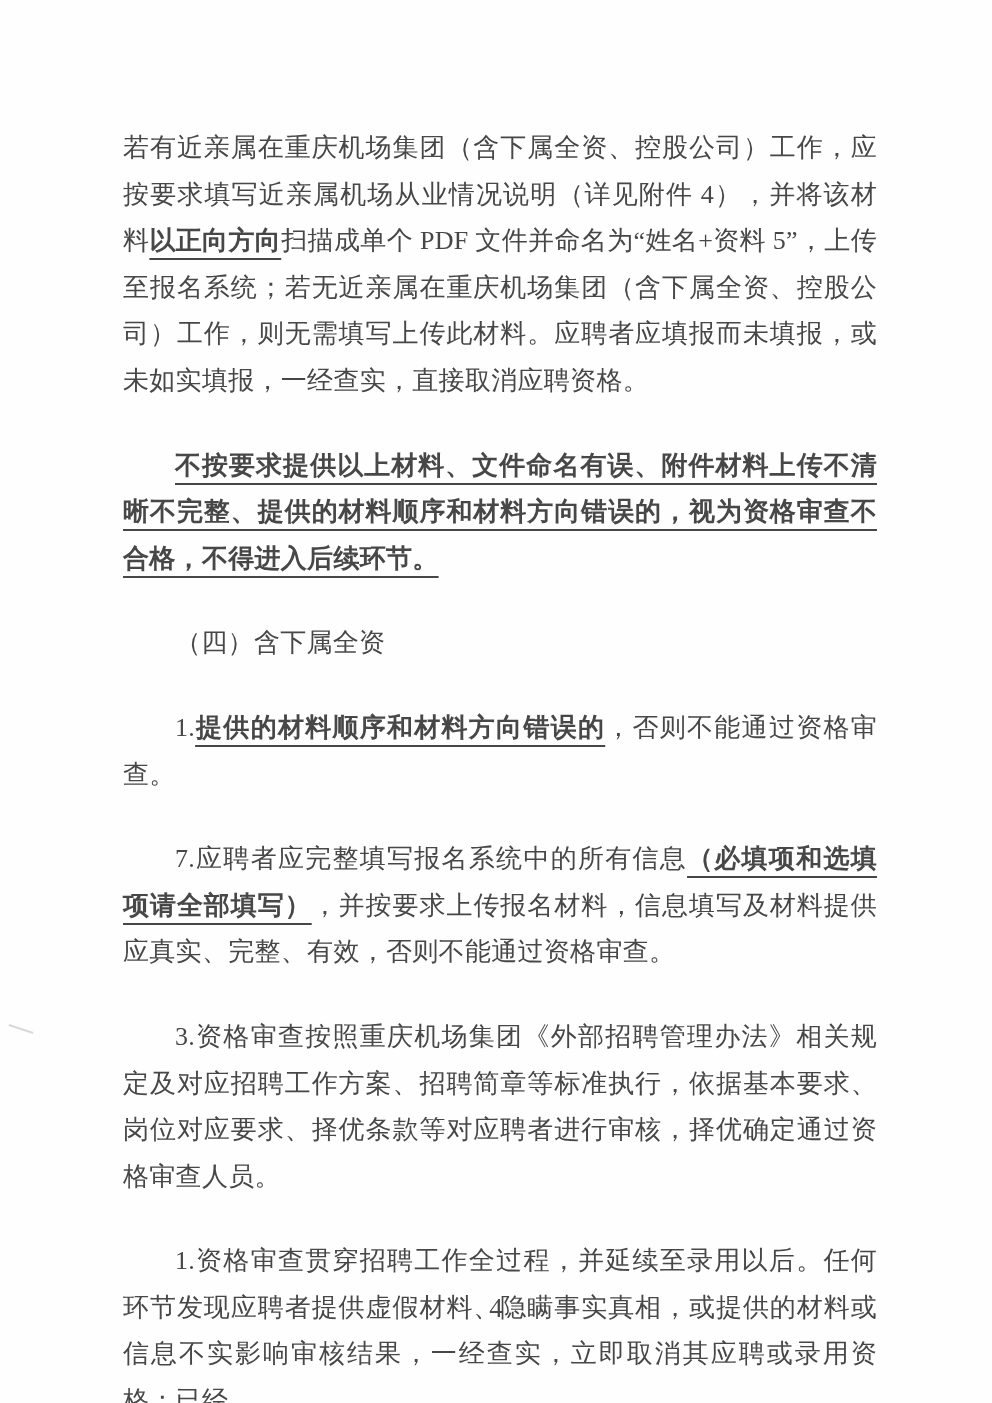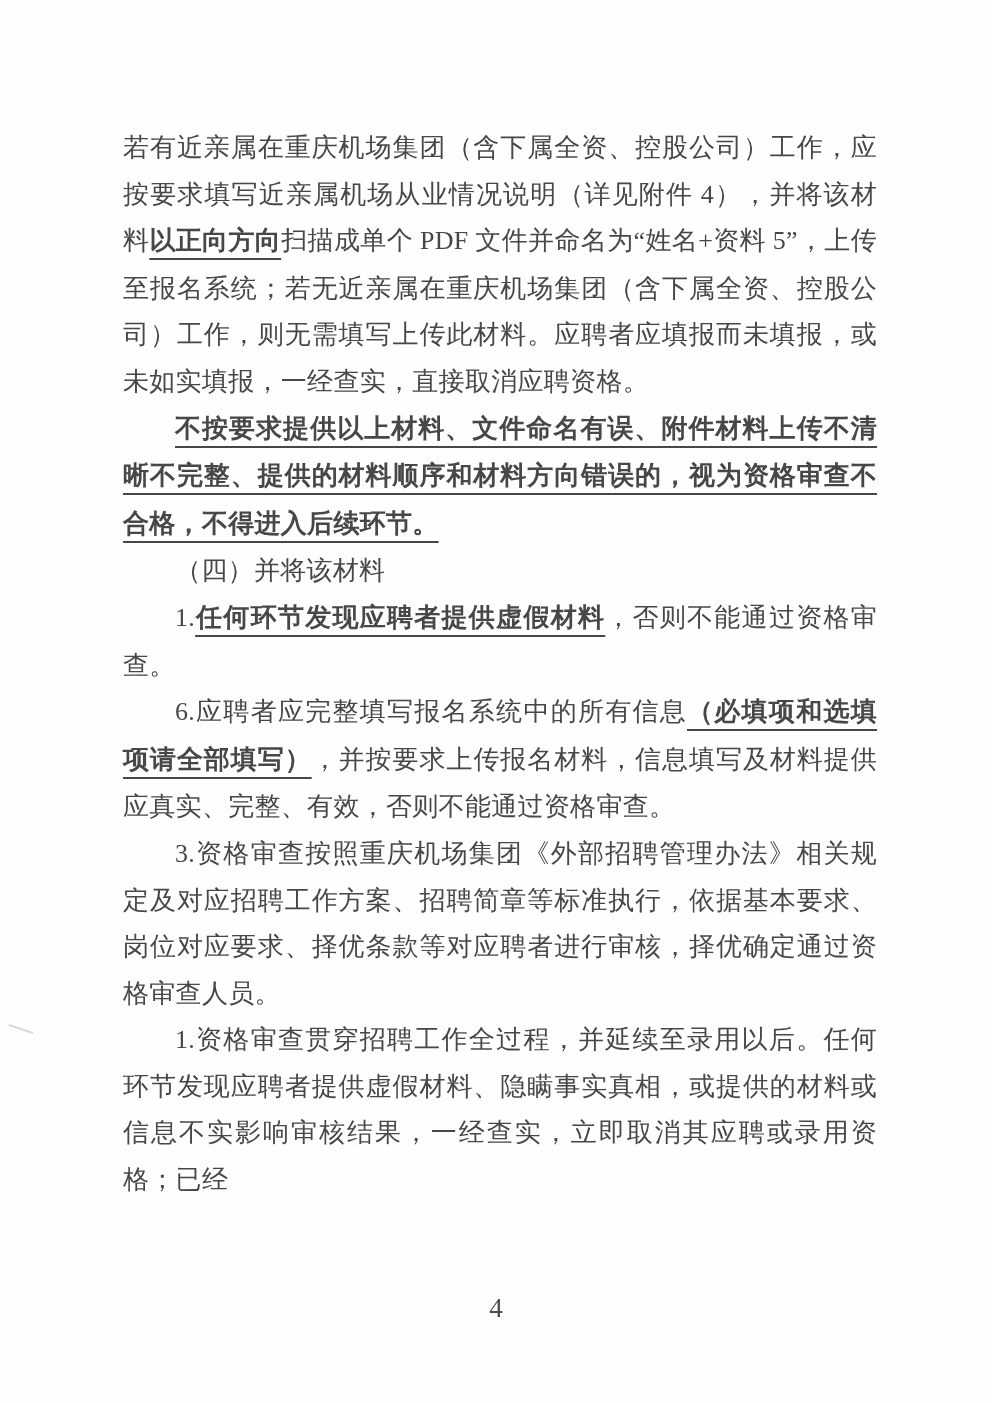--- a/index.html
+++ b/index.html
@@ -26,31 +26,31 @@
     text-align: justify;
     text-justify: inter-character;
     letter-spacing: 0.3px;
   }
   .para {
     margin: 0;
     padding: 0;
   }
   .para.indent {
     text-indent: 2em;
+    margin-top: 38px;
   }
   .seg.normal {
     font-weight: 400;
   }
   .seg.bold-underline {
     font-weight: 700;
     text-decoration: underline;
     text-decoration-thickness: 2px;
     text-underline-offset: 9px;
     text-decoration-color: #474747;
-    font-family: Liberation Mono, monospace;
   }
   .page-number {
     position: absolute;
     top: 1290px;
     left: 0;
     width: 100%;
     text-align: center;
     font-size: 27px;
     line-height: 36px;
     color: #4a4a4a;
@@ -68,20 +68,20 @@
   }
 </style>
 </head>
 <body>
 
 <div class="page">
   <span class="scan-artifact"></span>
   <main class="content" id="doc-body">
       <p class="para"><span class="seg normal">若有近亲属在重庆机场集团（含下属全资、控股公司）工作，应按要求填写近亲属机场从业情况说明（详见附件 4），并将该材料</span><span class="seg bold-underline">以正向方向</span><span class="seg normal">扫描成单个 PDF 文件并命名为“姓名+资料 5”，上传至报名系统；若无近亲属在重庆机场集团（含下属全资、控股公司）工作，则无需填写上传此材料。应聘者应填报而未填报，或未如实填报，一经查实，直接取消应聘资格。</span></p>
       <p class="para indent"><span class="seg bold-underline">不按要求提供以上材料、文件命名有误、附件材料上传不清晰不完整、提供的材料顺序和材料方向错误的，视为资格审查不合格，不得进入后续环节。</span></p>
-      <p class="para indent"><span class="seg normal">（四）并将该材料</span></p>
-      <p class="para indent"><span class="seg normal">1.</span><span class="seg bold-underline">任何环节发现应聘者提供虚假材料</span><span class="seg normal">，否则不能通过资格审查。</span></p>
-      <p class="para indent"><span class="seg normal">6.应聘者应完整填写报名系统中的所有信息</span><span class="seg bold-underline">（必填项和选填项请全部填写）</span><span class="seg normal">，并按要求上传报名材料，信息填写及材料提供应真实、完整、有效，否则不能通过资格审查。</span></p>
+      <p class="para indent"><span class="seg normal">（四）含下属全资</span></p>
+      <p class="para indent"><span class="seg normal">1.</span><span class="seg bold-underline">提供的材料顺序和材料方向错误的</span><span class="seg normal">，否则不能通过资格审查。</span></p>
+      <p class="para indent"><span class="seg normal">7.应聘者应完整填写报名系统中的所有信息</span><span class="seg bold-underline">（必填项和选填项请全部填写）</span><span class="seg normal">，并按要求上传报名材料，信息填写及材料提供应真实、完整、有效，否则不能通过资格审查。</span></p>
       <p class="para indent"><span class="seg normal">3.资格审查按照重庆机场集团《外部招聘管理办法》相关规定及对应招聘工作方案、招聘简章等标准执行，依据基本要求、岗位对应要求、择优条款等对应聘者进行审核，择优确定通过资格审查人员。</span></p>
       <p class="para indent"><span class="seg normal">1.资格审查贯穿招聘工作全过程，并延续至录用以后。任何环节发现应聘者提供虚假材料、隐瞒事实真相，或提供的材料或信息不实影响审核结果，一经查实，立即取消其应聘或录用资格；已经</span></p>
     </main>
   <footer class="page-number">4</footer>
 </div>
 
 </body></html>

